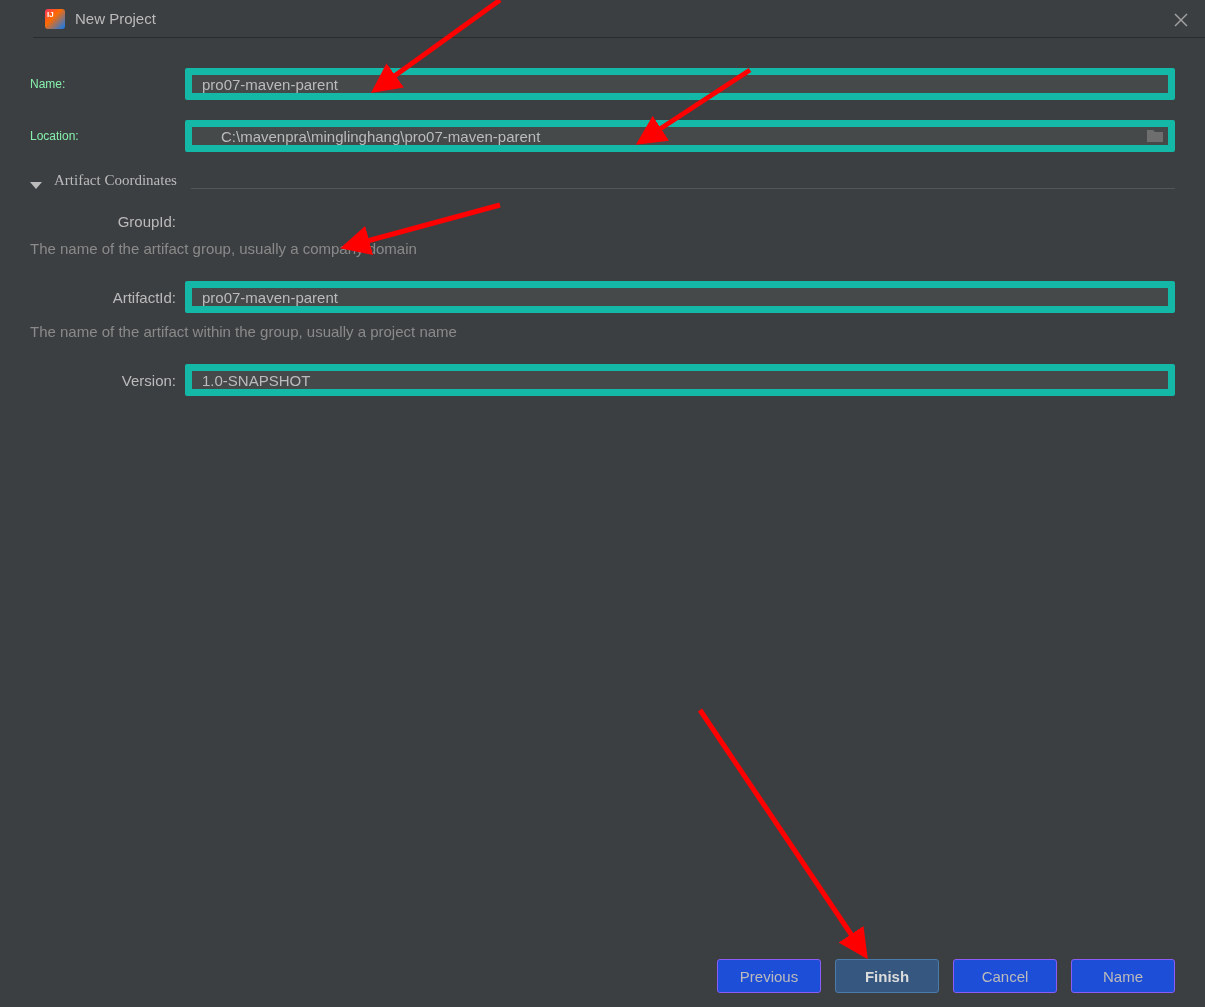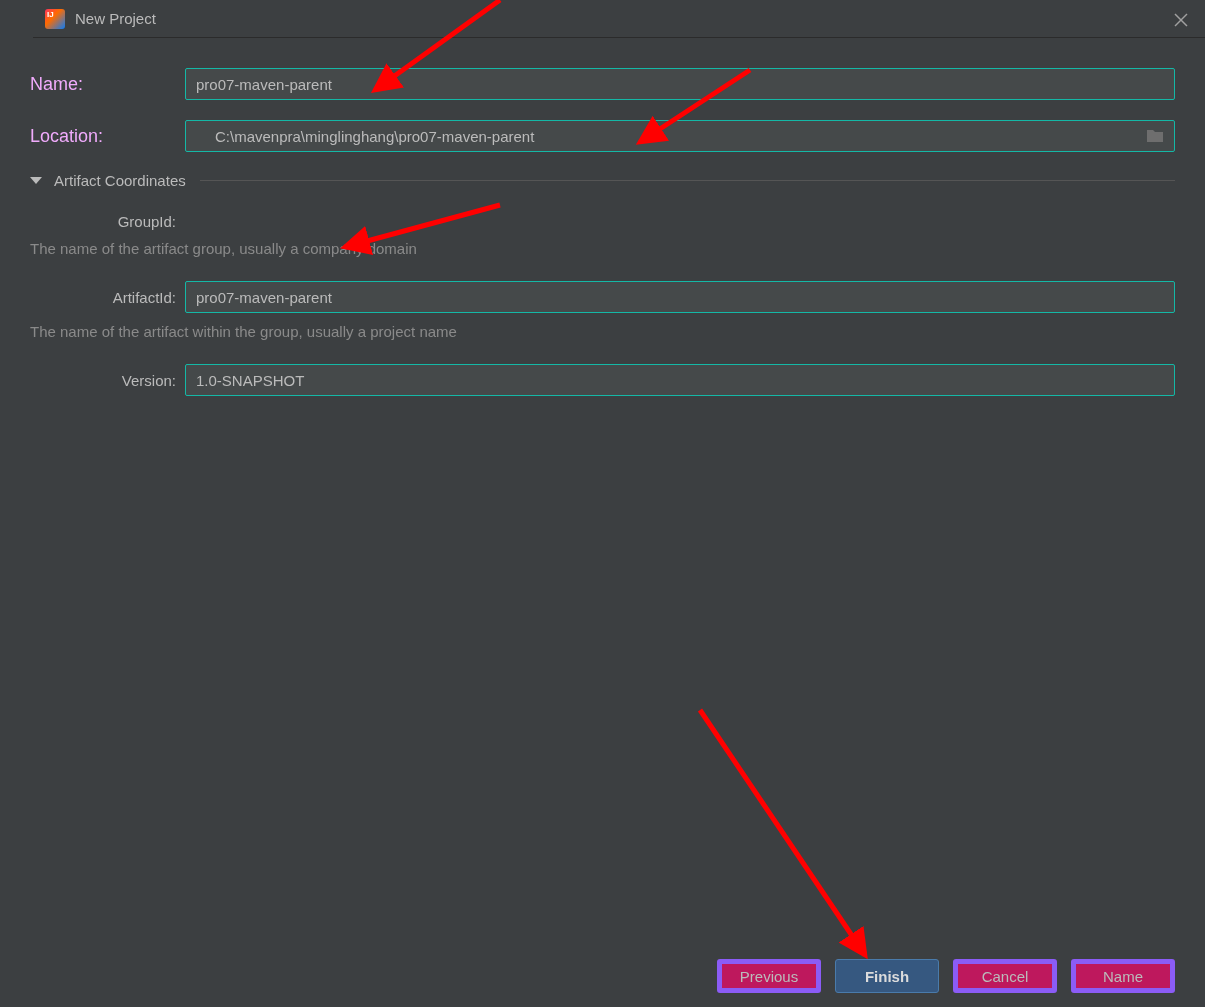--- a/index.html
+++ b/index.html
@@ -62,36 +62,36 @@
     .content {
       padding: 30px 30px 0 30px;
     }
     .row {
       display: flex;
       align-items: center;
       margin-bottom: 20px;
     }
     .label {
       width: 155px;
-      font-size: 18px;
-      color: #f0abfc;
+      font-size: 12px;
+      color: #86efac;
       flex-shrink: 0;
     }
     .label-sub {
       width: 155px;
       font-size: 15px;
       color: #bbbbbb;
       text-align: right;
       padding-right: 9px;
       flex-shrink: 0;
     }
     .input {
       flex: 1;
       background: #45494a;
-      border: 1px solid #14b8a6;
+      border: 7px solid #14b8a6;
       color: #bbbbbb;
       font-size: 15px;
       padding: 5px 10px;
       height: 32px;
       border-radius: 2px;
       font-family: inherit;
     }
     .input.focused {
       border: 2px solid #3e88cc;
       padding: 4px 9px;
@@ -107,23 +107,24 @@
       top: 50%;
       transform: translateY(-50%);
       width: 20px;
       height: 16px;
     }
     .browse-icon svg {
       fill: #6e6e6e;
     }
     .section-header {
       display: flex;
-      align-items: center;
+      align-items: flex-end;
       margin: 12px 0 24px 0;
       cursor: pointer;
+      font-family: Liberation Serif, serif;
     }
     .tri {
       width: 0;
       height: 0;
       border-left: 6px solid transparent;
       border-right: 6px solid transparent;
       border-top: 7px solid #bbbbbb;
       margin-right: 12px;
     }
     .section-title {
@@ -145,22 +146,22 @@
     .button-bar {
       position: absolute;
       bottom: 14px;
       right: 30px;
       display: flex;
       gap: 14px;
     }
     .btn {
       min-width: 104px;
       height: 34px;
-      background: #be185d;
-      border: 5px solid #8b5cf6;
+      background: #1d4ed8;
+      border: 1px solid #8b5cf6;
       color: #bbbbbb;
       font-size: 15px;
       border-radius: 3px;
       cursor: pointer;
       font-family: inherit;
     }
     .btn.primary {
       background: #365880;
       border: 1px solid #4a7bab;
       color: #dcdcdc;

